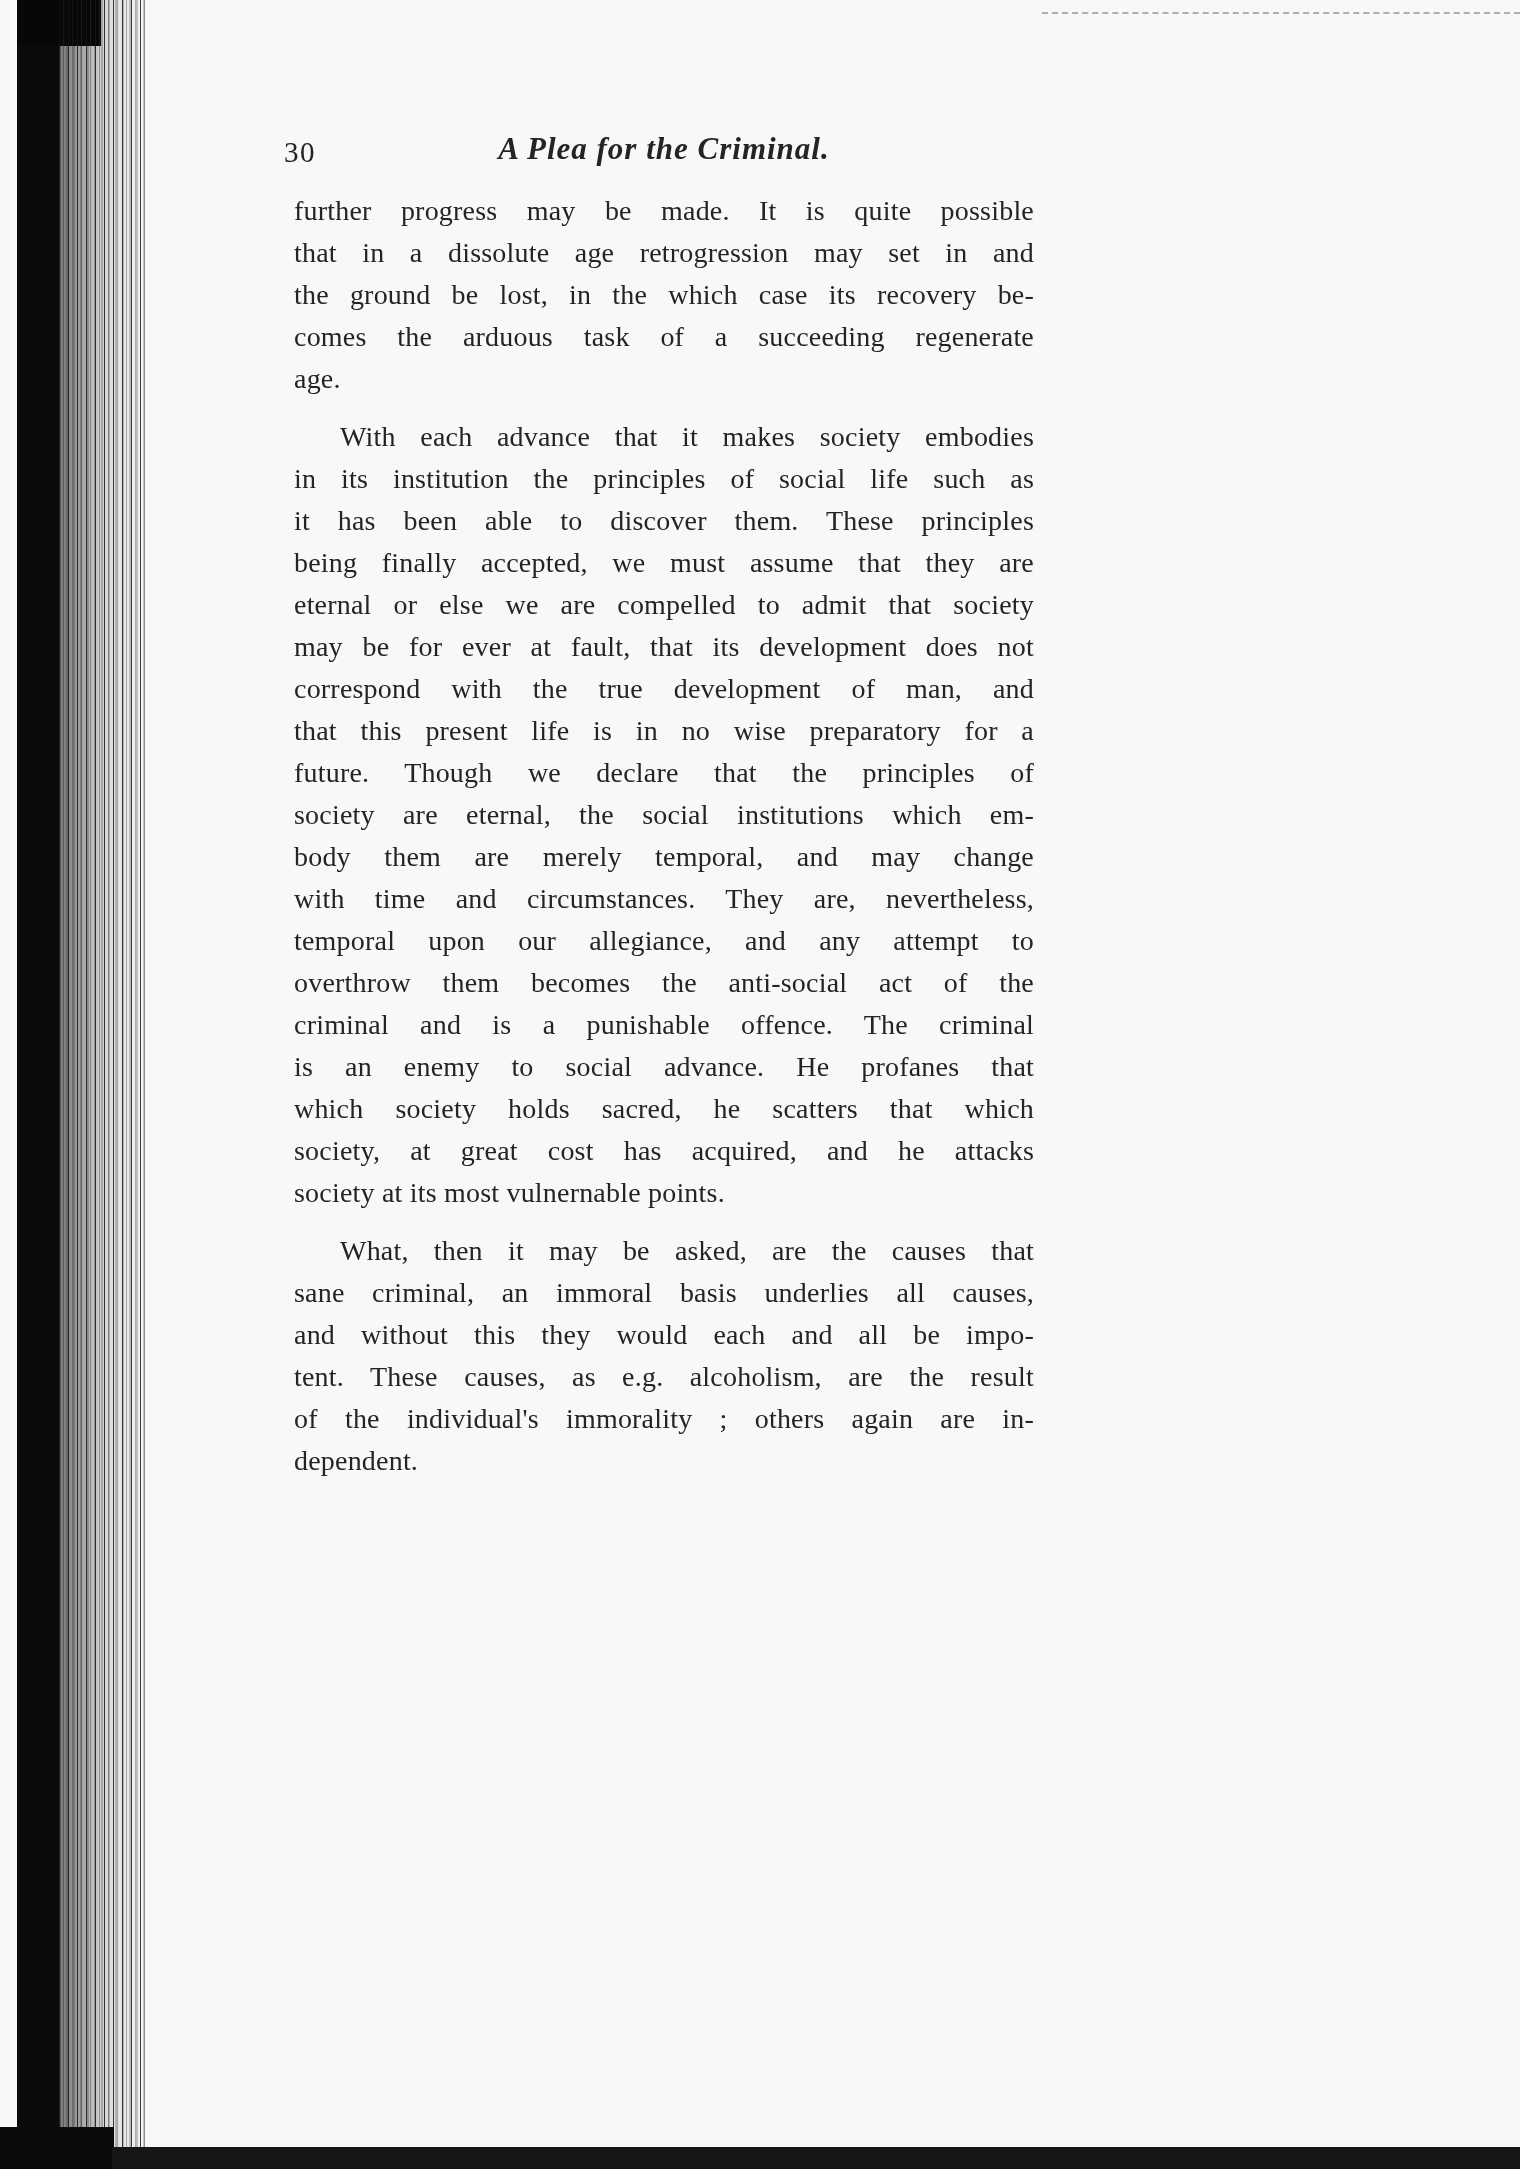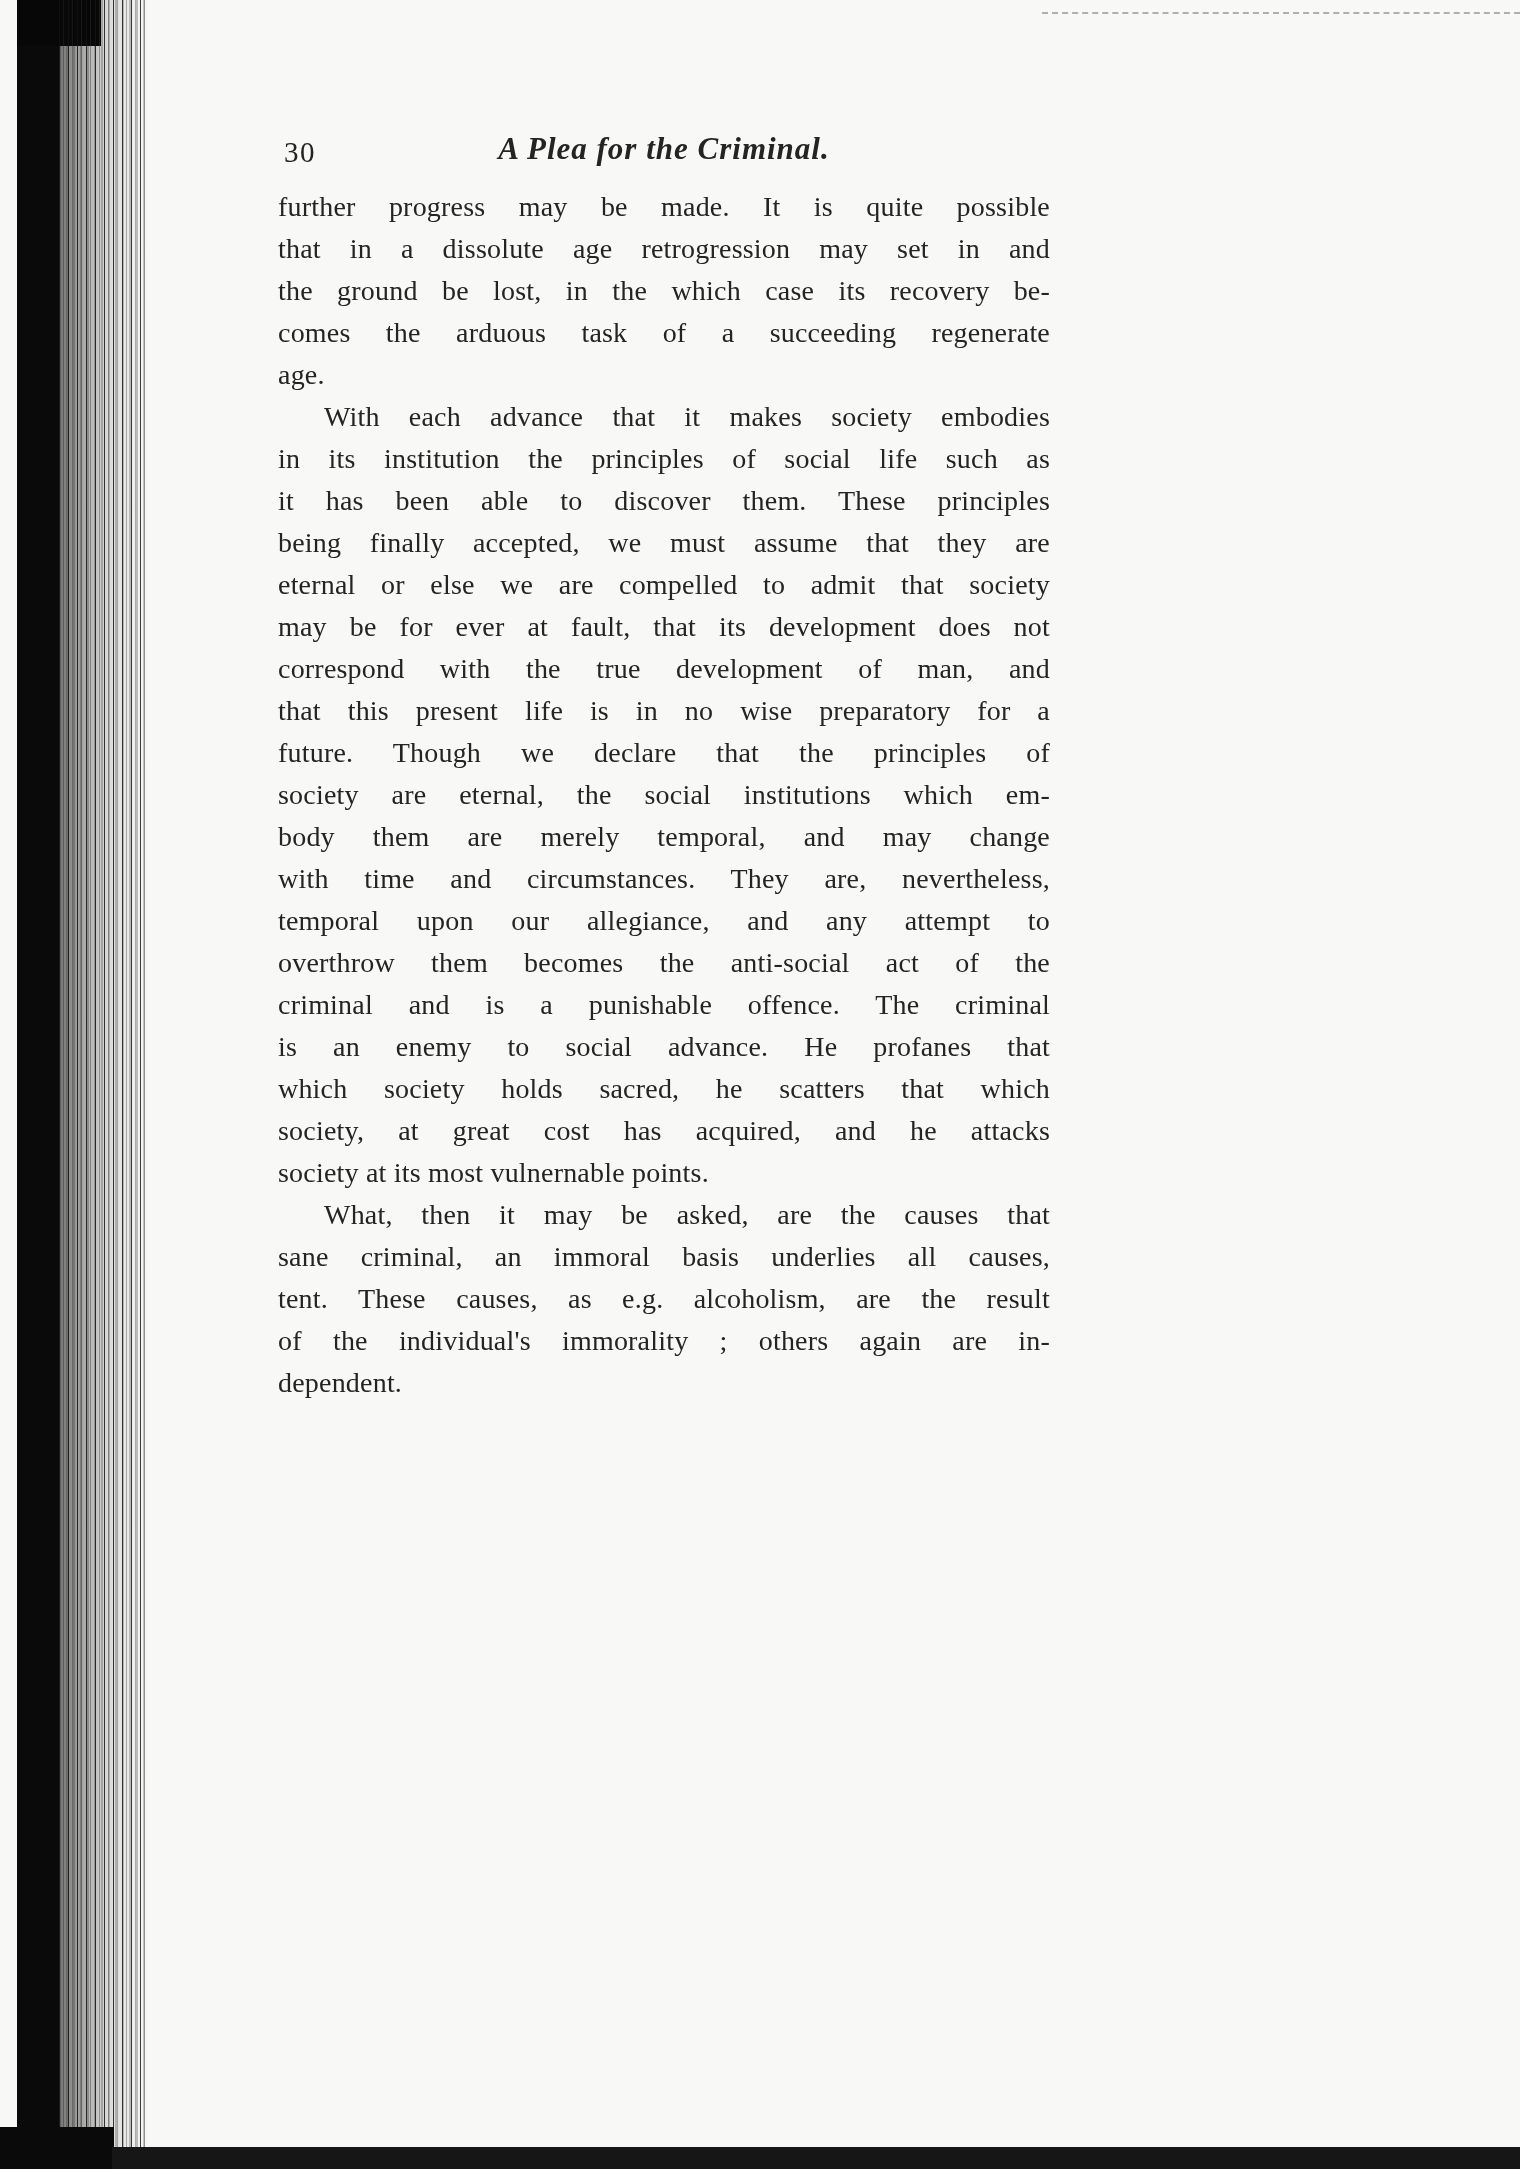--- a/index.html
+++ b/index.html
@@ -98,21 +98,21 @@
     letter-spacing: 1.5px;
   }
   .pagetitle {
     text-align: center;
     font-style: italic;
     font-size: 31px;
     letter-spacing: 1px;
     padding-top: 2px;
     font-weight: bold;
   }
-  .para { margin: 0; }
+  .para { margin: 16px; }
   .line {
     text-align: justify;
     text-align-last: justify;
     white-space: normal;
   }
   .line.last { text-align-last: left; }
   .line.indent { padding-left: 46px; }
 </style>
 </head>
 <body>
@@ -157,18 +157,19 @@
     <div class="line">criminal and is a punishable offence.  The criminal</div>
     <div class="line">is an enemy to social advance.  He profanes that</div>
     <div class="line">which society holds sacred, he scatters that which</div>
     <div class="line">society, at great cost has acquired, and he attacks</div>
     <div class="line last">society at its most vulnernable points.</div>
   </div>
 
   <div class="para">
     <div class="line indent">What, then it may be asked, are the causes that</div>
     <div class="line">sane criminal, an immoral basis underlies all causes,</div>
+    <div class="line">and without this they would each and all be impo-</div>
     <div class="line">tent.  These causes, as e.g. alcoholism, are the result</div>
     <div class="line">of the individual's immorality ; others again are in-</div>
     <div class="line last">dependent.</div>
   </div>
 
 </div>
 
 </body></html>

